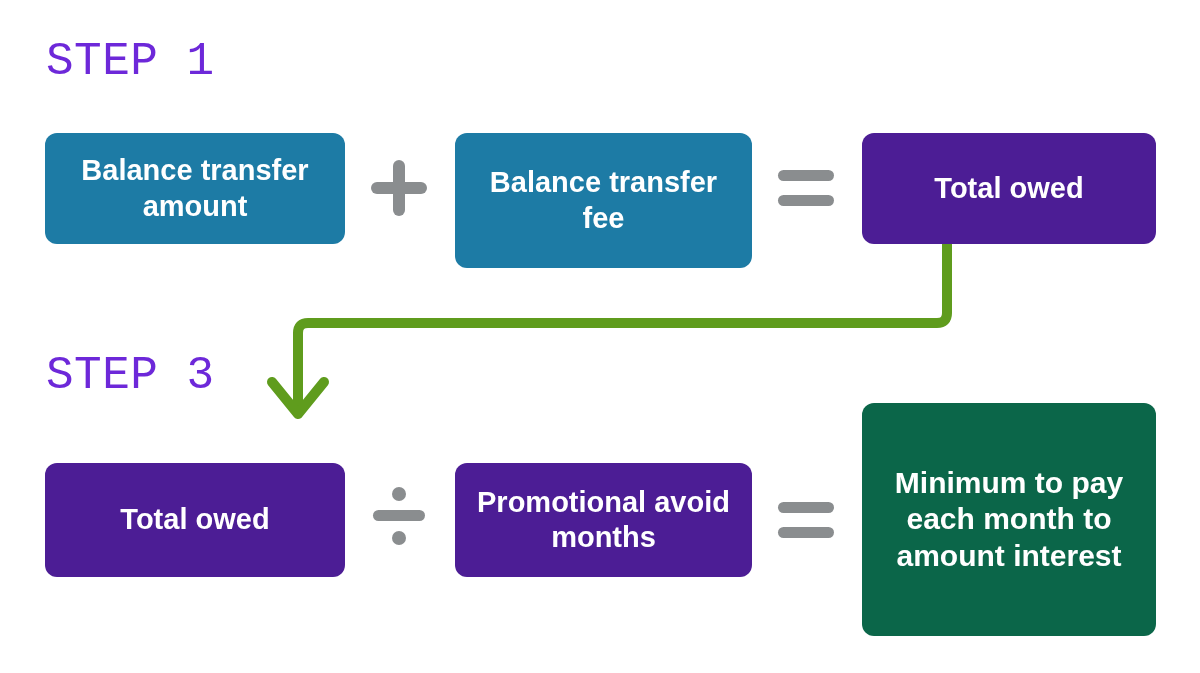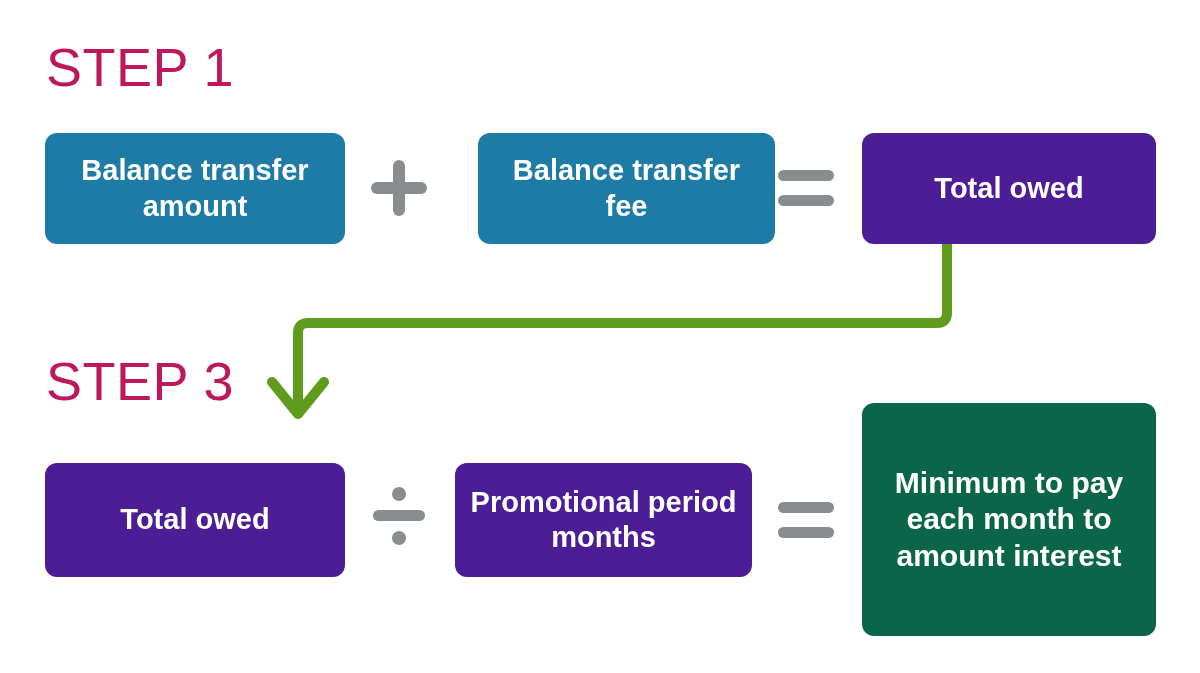--- a/index.html
+++ b/index.html
@@ -17,25 +17,25 @@
 
   .canvas {
     position: relative;
     width: 1200px;
     height: 673px;
   }
 
   
   .step-label {
     position: absolute;
-    font-family: Liberation Sans, sans-serif;
-    font-size: 54px;
+    font-family: Liberation Mono, monospace;
+    font-size: 46px;
     font-weight: 400;
     letter-spacing: 0.5px;
-    color: #be185d;
+    color: #6d28d9;
     white-space: nowrap;
   }
   #step1-label { left: 46px; top: 36px; }
   #step2-label { left: 46px; top: 350px; }
 
   
   .box {
     position: absolute;
     border-radius: 12px;
     display: flex;
@@ -48,21 +48,21 @@
     font-size: 29px;
     line-height: 1.22;
     padding: 4px 14px;
     box-sizing: border-box;
   }
   .box-blue  { background: #1d7ba5; }
   .box-green { background: #4c1d95; }
   .box-dark  { background: #0b6649; }
 
   #box-bt-amount   { left: 45px;  top: 133px; width: 300px; height: 111px; }
-  #box-bt-fee      { left: 478px; top: 133px; width: 297px; height: 111px; }
+  #box-bt-fee      { left: 455px; top: 133px; width: 297px; height: 135px; }
   #box-total-owed-1{ left: 862px; top: 133px; width: 294px; height: 111px; }
 
   #box-total-owed-2{ left: 45px;  top: 463px; width: 300px; height: 114px; }
   #box-promo       { left: 455px; top: 463px; width: 297px; height: 114px; }
   #box-minimum     { left: 862px; top: 403px; width: 294px; height: 233px; font-size: 30px; }
 
   
   .operator {
     position: absolute;
     color: #8a8d8f;
@@ -138,21 +138,21 @@
   <div class="step-label" id="step2-label">STEP 3</div>
 
   <div class="box box-green" id="box-total-owed-2">Total owed</div>
 
   <div class="operator" id="op-divide">
     <span class="dv-dot top"></span>
     <span class="dv-bar"></span>
     <span class="dv-dot bottom"></span>
   </div>
 
-  <div class="box box-green" id="box-promo">Promotional period months</div>
+  <div class="box box-green" id="box-promo">Promotional avoid months</div>
 
   <div class="operator" id="op-eq-2">
     <span class="eq-bar top"></span>
     <span class="eq-bar bottom"></span>
   </div>
 
   <div class="box box-dark" id="box-minimum">Minimum to pay each month to amount interest</div>
 
 </div>
 

